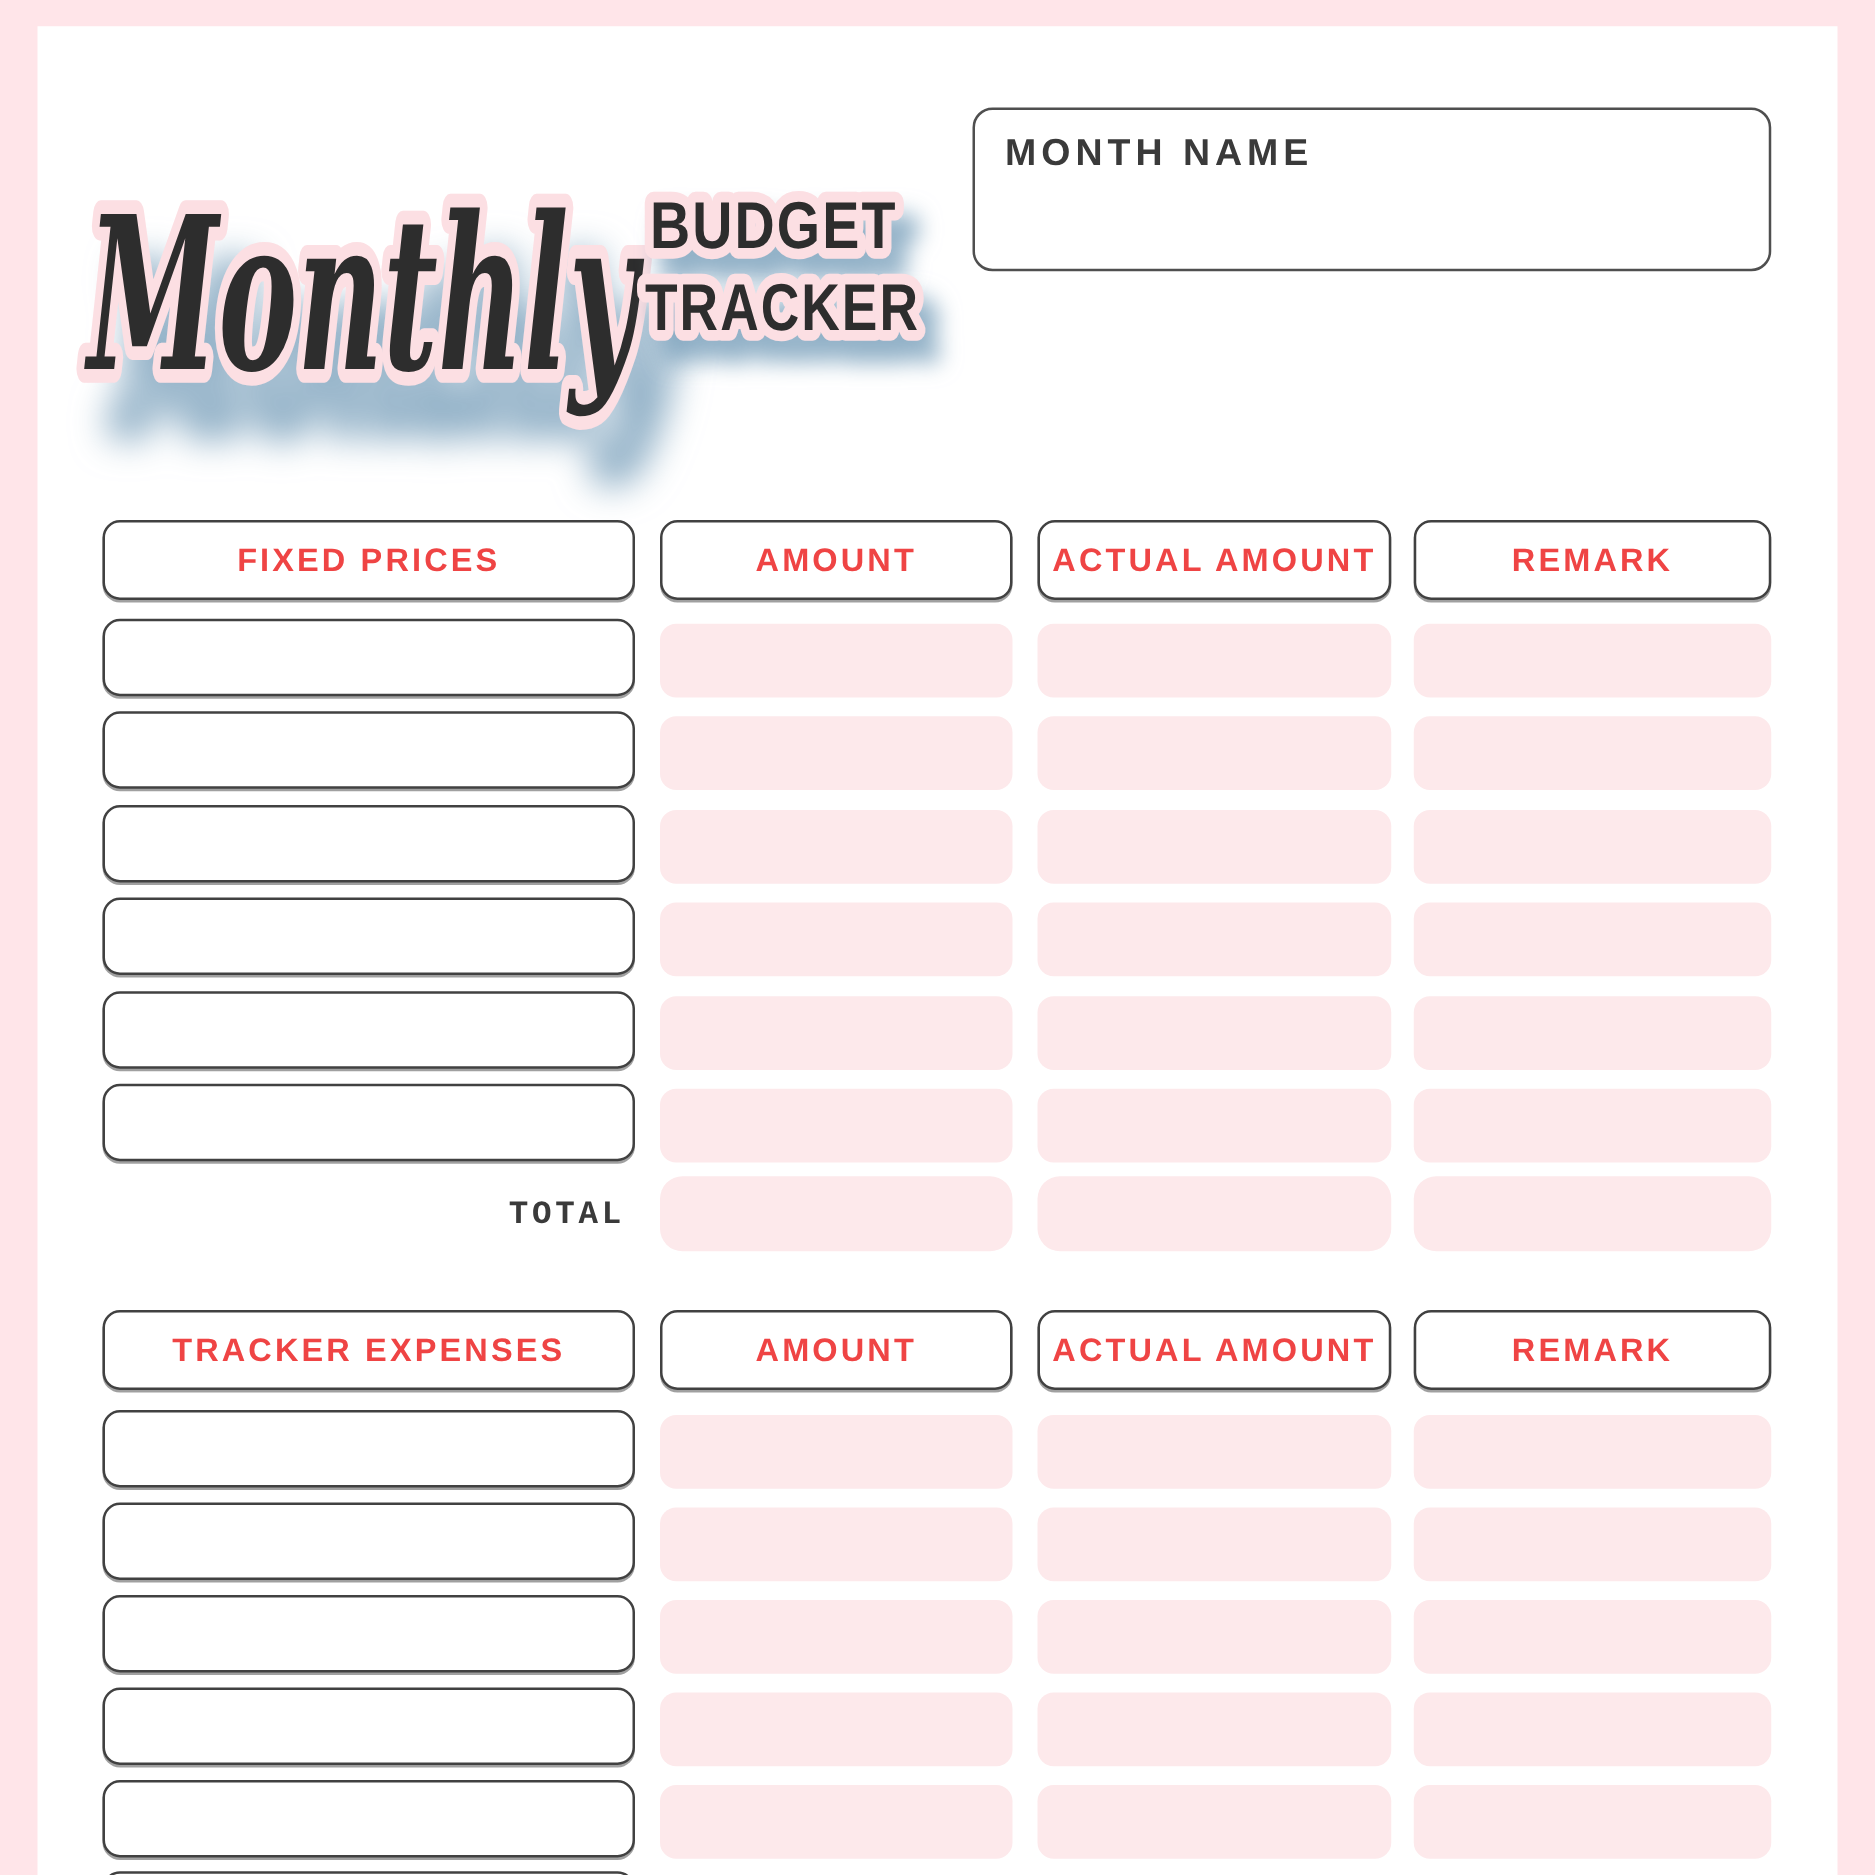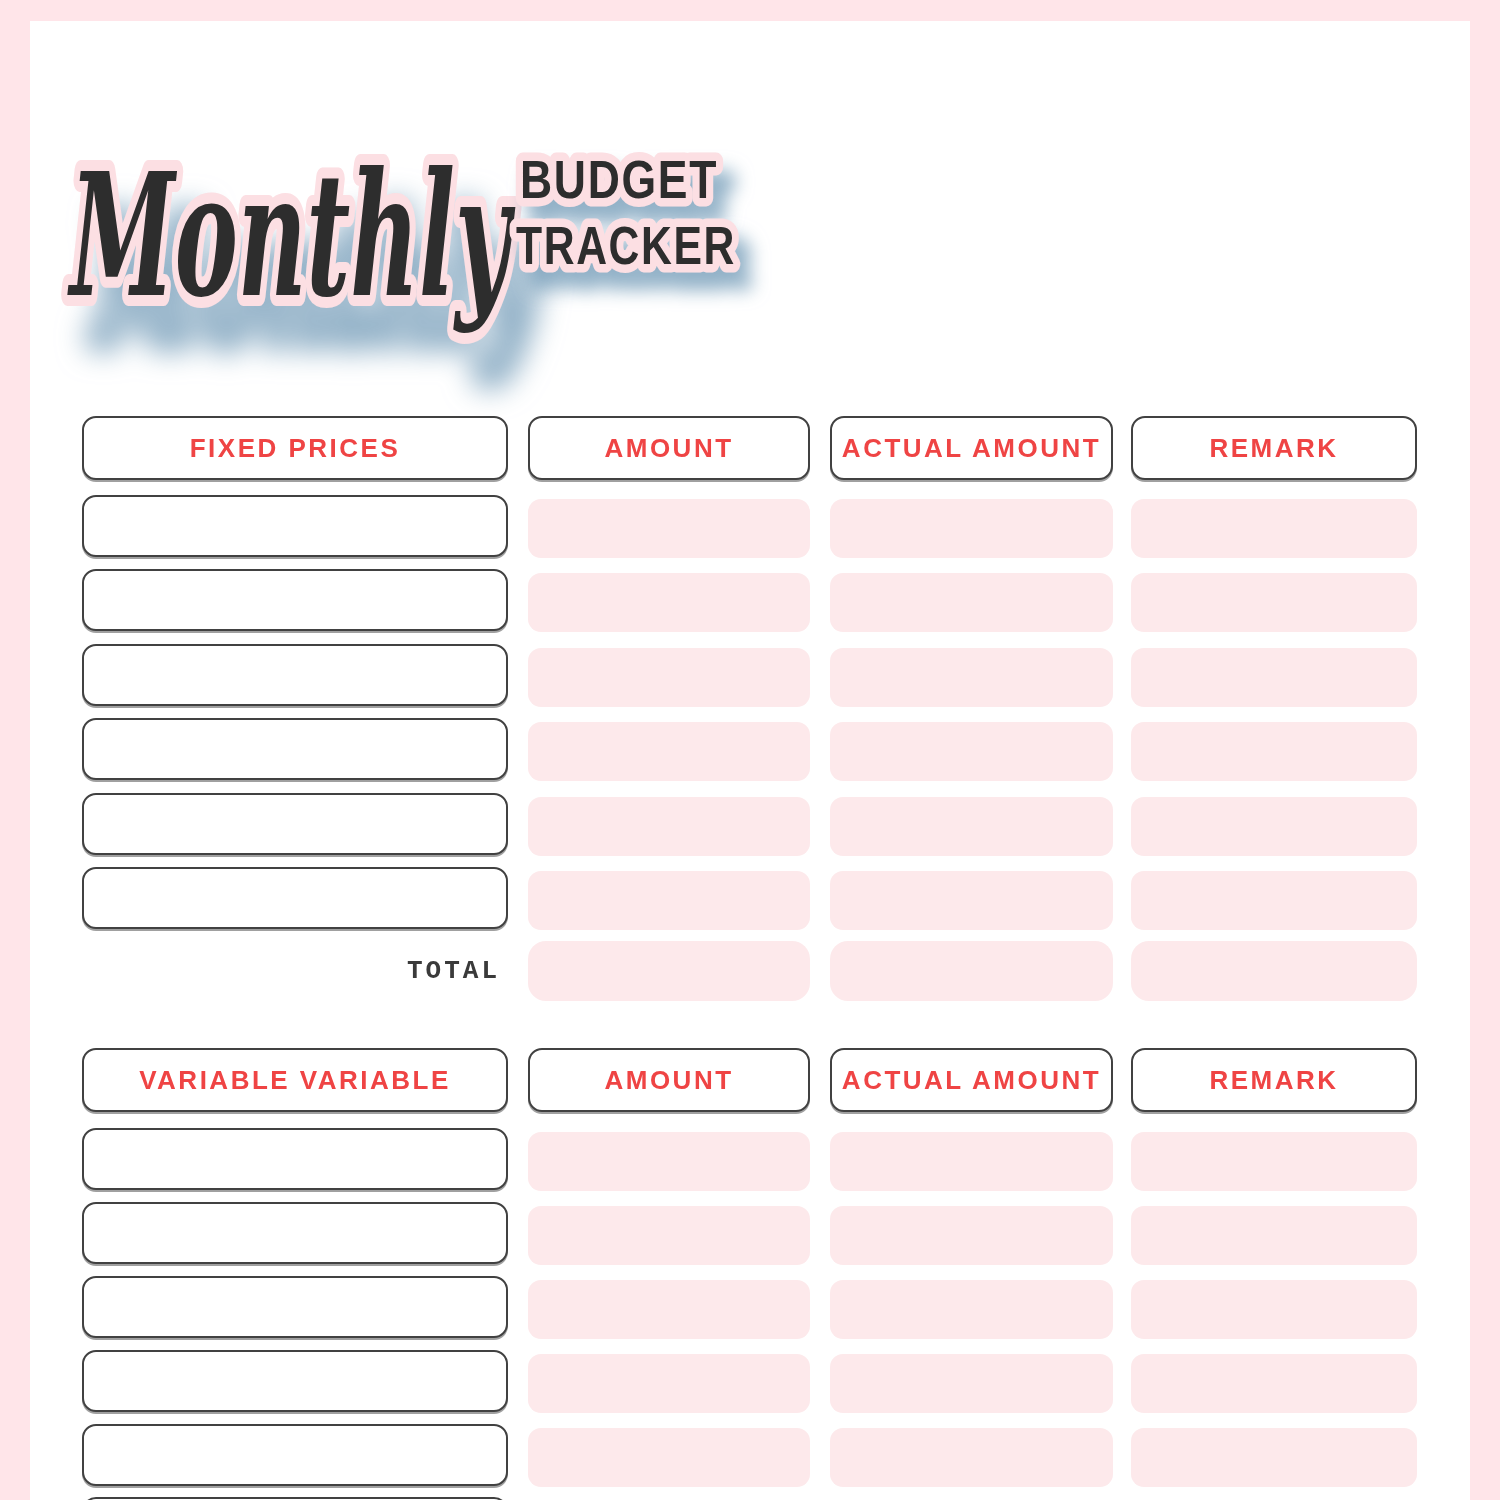--- a/index.html
+++ b/index.html
@@ -79,20 +79,24 @@
 
     <svg class="title-svg" style="left:25px;top:39px" width="480" height="340" viewBox="0 0 480 340">
       <text class="script-text" x="15" y="235" textLength="440" lengthAdjust="spacingAndGlyphs">Monthly</text>
     </svg>
 
     <svg class="title-svg" style="left:468px;top:117px" width="300" height="150" viewBox="0 0 300 150">
       <text class="subtitle-text" x="22" y="60" textLength="198" lengthAdjust="spacingAndGlyphs">BUDGET</text>
       <text class="subtitle-text" x="18" y="126" textLength="220" lengthAdjust="spacingAndGlyphs">TRACKER</text>
     </svg>
 
+    <div class="info-box" style="left:748px;top:65px;width:639px;height:131px">
+      <div class="info-label">MONTH NAME</div>
+      <div></div>
+    </div>
 
 
     <div id="table-layer" style="position:absolute;left:0;top:0;width:100%;height:100%">
         <div class="hdr-box" style="left: 52px; top: 395px; width: 426px; height: 64px;">FIXED PRICES</div>
         <div class="hdr-box" style="left: 498px; top: 395px; width: 282px; height: 64px;">AMOUNT</div>
         <div class="hdr-box" style="left: 800px; top: 395px; width: 283px; height: 64px;">ACTUAL AMOUNT</div>
         <div class="hdr-box" style="left: 1101px; top: 395px; width: 286px; height: 64px;">REMARK</div>
         <div class="name-box" style="left: 52px; top: 474px; width: 426px; height: 62px;"></div>
         <div class="pink-cell" style="left: 498px; top: 478px; width: 282px; height: 59px;"></div>
         <div class="pink-cell" style="left: 800px; top: 478px; width: 283px; height: 59px;"></div>
@@ -114,21 +118,21 @@
         <div class="pink-cell" style="left: 800px; top: 776px; width: 283px; height: 59px;"></div>
         <div class="pink-cell" style="left: 1101px; top: 776px; width: 286px; height: 59px;"></div>
         <div class="name-box" style="left: 52px; top: 846px; width: 426px; height: 62px;"></div>
         <div class="pink-cell" style="left: 498px; top: 850px; width: 282px; height: 59px;"></div>
         <div class="pink-cell" style="left: 800px; top: 850px; width: 283px; height: 59px;"></div>
         <div class="pink-cell" style="left: 1101px; top: 850px; width: 286px; height: 59px;"></div>
         <div class="total-label" style="left: 52px; top: 920px; width: 418px; height: 60px; font-family: Liberation Mono, monospace;">TOTAL</div>
         <div class="pink-cell total" style="left: 498px; top: 920px; width: 282px; height: 60px;"></div>
         <div class="pink-cell total" style="left: 800px; top: 920px; width: 283px; height: 60px;"></div>
         <div class="pink-cell total" style="left: 1101px; top: 920px; width: 286px; height: 60px;"></div>
-        <div class="hdr-box" style="left: 52px; top: 1027px; width: 426px; height: 64px;">VARIABLE VARIABLE</div>
+        <div class="hdr-box" style="left: 52px; top: 1027px; width: 426px; height: 64px;">TRACKER EXPENSES</div>
         <div class="hdr-box" style="left: 498px; top: 1027px; width: 282px; height: 64px;">AMOUNT</div>
         <div class="hdr-box" style="left: 800px; top: 1027px; width: 283px; height: 64px;">ACTUAL AMOUNT</div>
         <div class="hdr-box" style="left: 1101px; top: 1027px; width: 286px; height: 64px;">REMARK</div>
         <div class="name-box" style="left: 52px; top: 1107px; width: 426px; height: 62px;"></div>
         <div class="pink-cell" style="left: 498px; top: 1111px; width: 282px; height: 59px;"></div>
         <div class="pink-cell" style="left: 800px; top: 1111px; width: 283px; height: 59px;"></div>
         <div class="pink-cell" style="left: 1101px; top: 1111px; width: 286px; height: 59px;"></div>
         <div class="name-box" style="left: 52px; top: 1181px; width: 426px; height: 62px;"></div>
         <div class="pink-cell" style="left: 498px; top: 1185px; width: 282px; height: 59px;"></div>
         <div class="pink-cell" style="left: 800px; top: 1185px; width: 283px; height: 59px;"></div>

